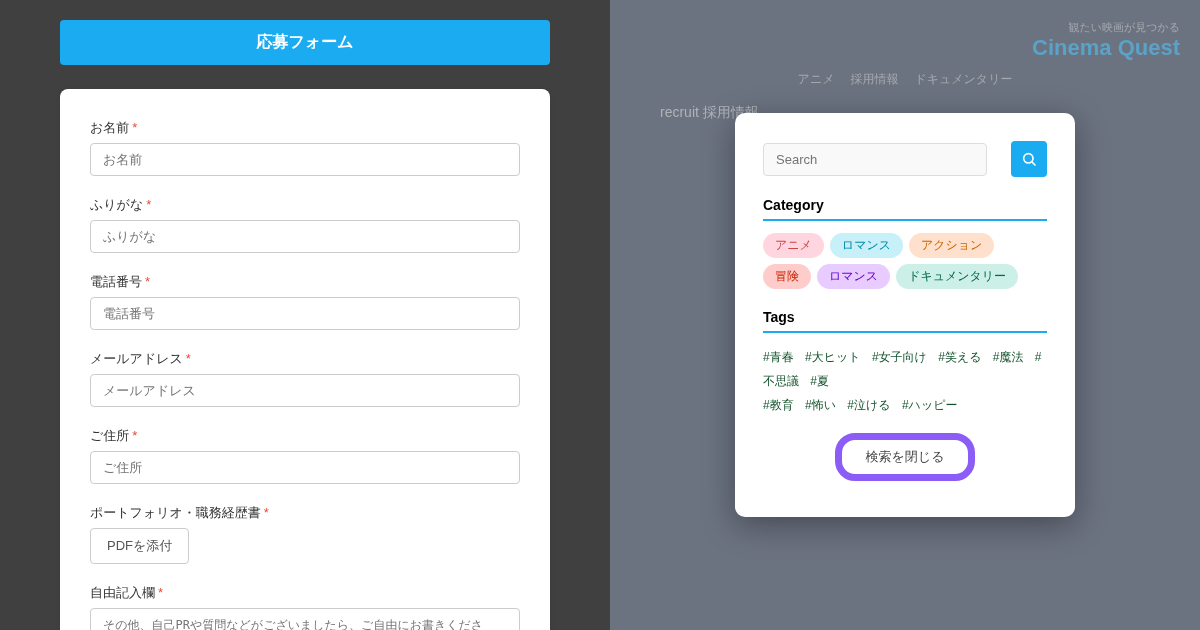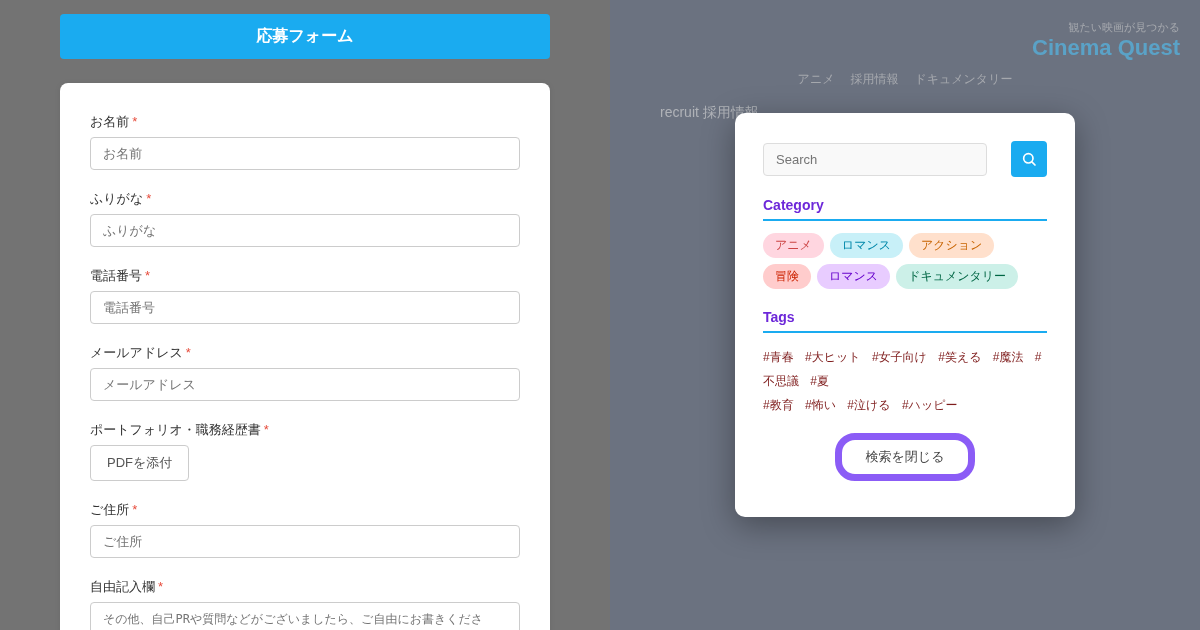--- a/index.html
+++ b/index.html
@@ -9,22 +9,22 @@
       display: flex;
       width: 1200px;
       height: 630px;
       overflow: hidden;
     }
 
     
     .left-panel {
       width: 610px;
       height: 100%;
-      background: #737373;
-      padding: 14px 60px;
+      background: #404040;
+      padding: 20px 60px;
       overflow-y: auto;
     }
 
     .form-header {
       background: #1aabf0;
       color: white;
       text-align: center;
       padding: 12px;
       font-size: 16px;
       font-weight: bold;
@@ -178,21 +178,21 @@
       align-items: center;
       justify-content: center;
       cursor: pointer;
       color: white;
       font-size: 16px;
     }
 
     .section-title {
       font-size: 14px;
       font-weight: bold;
-      color: #6d28d9;
+      color: #000000;
       margin-bottom: 6px;
     }
 
     .section-divider {
       height: 2px;
       background: #1aabf0;
       margin-bottom: 12px;
     }
 
     .category-tags {
@@ -216,21 +216,21 @@
     .tag-red { background: #ffcccc; color: #cc2200; }
     .tag-purple { background: #e8ccff; color: #6600cc; }
     .tag-teal { background: #ccf0e8; color: #006644; }
 
     .tags-section {
       margin-bottom: 16px;
     }
 
     .hashtag-list {
       font-size: 12px;
-      color: #7f1d1d;
+      color: #14532d;
       line-height: 2;
     }
 
     .hashtag-item {
       margin-right: 8px;
       display: inline;
     }
 
     .author-section {
       margin-bottom: 20px;
@@ -286,30 +286,30 @@
 
     <div class="form-group">
       <label class="form-label">
         <span>メールアドレス</span><span class="required">*</span>
       </label>
       <input class="form-input" type="text" placeholder="メールアドレス" style="">
     </div>
 
     <div class="form-group">
       <label class="form-label">
+        <span>ご住所</span><span class="required">*</span>
+      </label>
+      <input class="form-input" type="text" placeholder="ご住所" style="">
+    </div>
+
+    <div class="form-group">
+      <label class="form-label">
         <span>ポートフォリオ・職務経歴書</span><span class="required">*</span>
       </label>
       <button class="file-upload-btn">PDFを添付</button>
-    </div>
-
-    <div class="form-group">
-      <label class="form-label">
-        <span>ご住所</span><span class="required">*</span>
-      </label>
-      <input class="form-input" type="text" placeholder="ご住所" style="">
     </div>
 
     <div class="form-group">
       <label class="form-label">
         <span>自由記入欄</span><span class="required">*</span>
       </label>
       <textarea class="form-textarea" placeholder="その他、自己PRや質問などがございましたら、ご自由にお書きください。" style=""></textarea>
     </div>
 
   </div>

